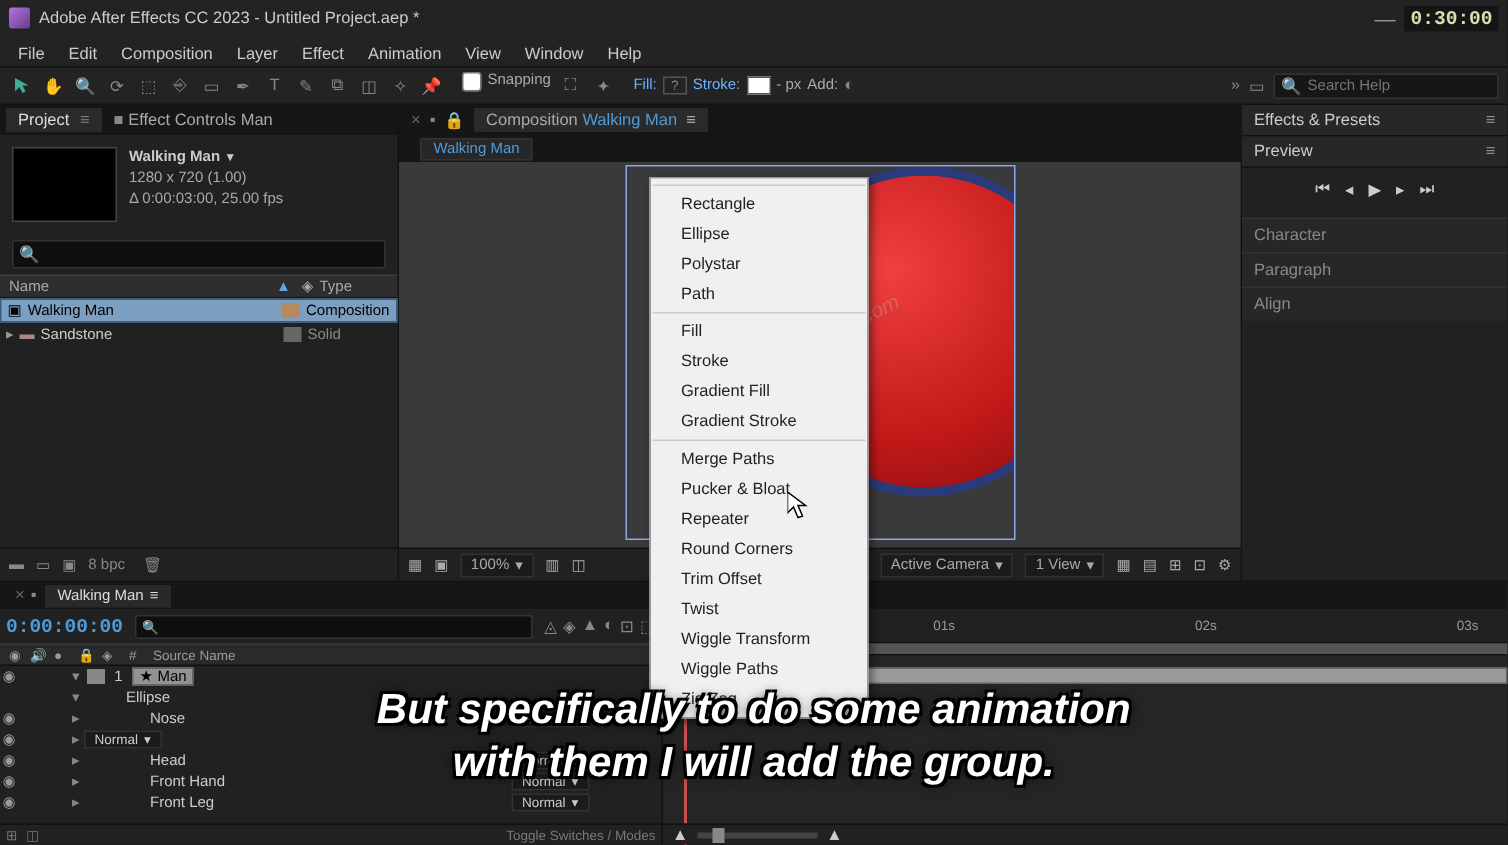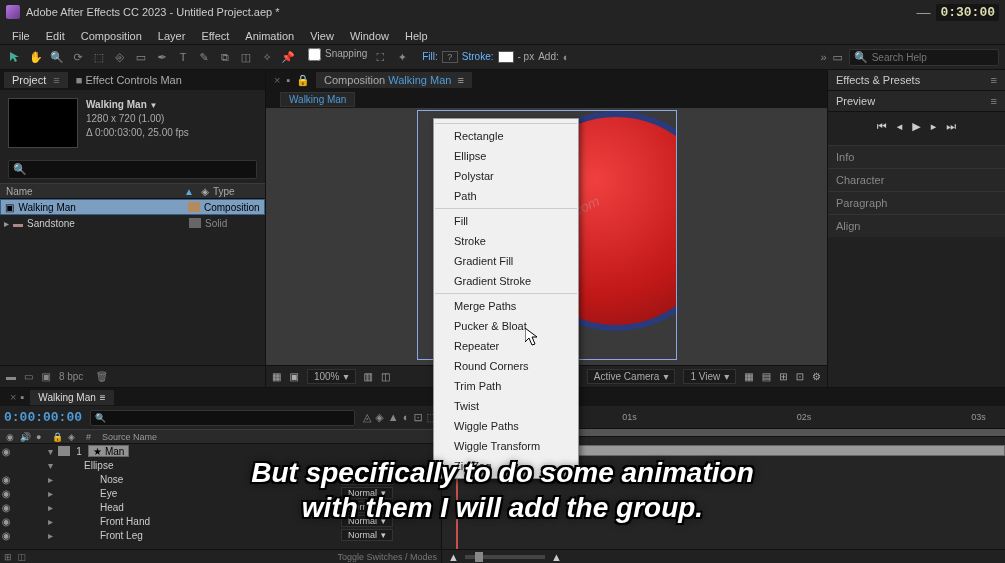--- a/index.html
+++ b/index.html
@@ -275,21 +275,20 @@
         <span>Preview</span>
         <span class="menu">≡</span>
       </div>
     <div class="preview-controls">
       <span>⏮</span>
       <span>◂</span>
       <span>▶</span>
       <span>▸</span>
       <span>⏭</span>
     </div>
-    <div class="rp-section">Info</div>
     <div class="rp-section">Character</div>
     <div class="rp-section">Paragraph</div>
     <div class="rp-section">Align</div>
   </div>
 </div>
 
 <div class="timeline">
   <div class="tl-tabs">
     <span style="color:#666;margin-right:4px">×</span>
     <span style="color:#888;margin-right:6px">▪</span>
@@ -354,21 +353,20 @@
                 <span>Normal</span>
                 <span>▾</span>
               </span></span>
           </div>
         <div class="tl-row indent2">
             <span class="eye">◉</span>
             <span class="pad"></span>
             <span class="pad"></span>
             <span class="pad"></span>
             <span class="twirl">▸</span>
-            <span class="lbl">Eye</span>
             <span class="mode"><span class="dd2">
                 <span>Normal</span>
                 <span>▾</span>
               </span></span>
           </div>
         <div class="tl-row indent2">
             <span class="eye">◉</span>
             <span class="pad"></span>
             <span class="pad"></span>
             <span class="pad"></span>
@@ -449,24 +447,24 @@
   <div class="cm-sep"></div>
   <div class="cm-item">Fill</div>
   <div class="cm-item">Stroke</div>
   <div class="cm-item">Gradient Fill</div>
   <div class="cm-item">Gradient Stroke</div>
   <div class="cm-sep"></div>
   <div class="cm-item">Merge Paths</div>
   <div class="cm-item">Pucker &amp; Bloat</div>
   <div class="cm-item">Repeater</div>
   <div class="cm-item">Round Corners</div>
-  <div class="cm-item">Trim Path</div>
+  <div class="cm-item">Trim Offset</div>
   <div class="cm-item">Twist</div>
+  <div class="cm-item">Wiggle Transform</div>
   <div class="cm-item">Wiggle Paths</div>
-  <div class="cm-item">Wiggle Transform</div>
   <div class="cm-item">Zig Zag</div>
 </div>
 
 <svg class="cursor" width="14" height="18" viewBox="0 0 14 18">
     <path d="M0 0 L0 14 L4 10 L7 17 L10 16 L7 9 L12 9 Z" fill="#fff" stroke="#000" stroke-width="1"></path>
   </svg>
 
 <div class="subtitle">
   <span class="line">But specifically to do some animation</span><br>
   <span class="line">with them I will add the group.</span>

